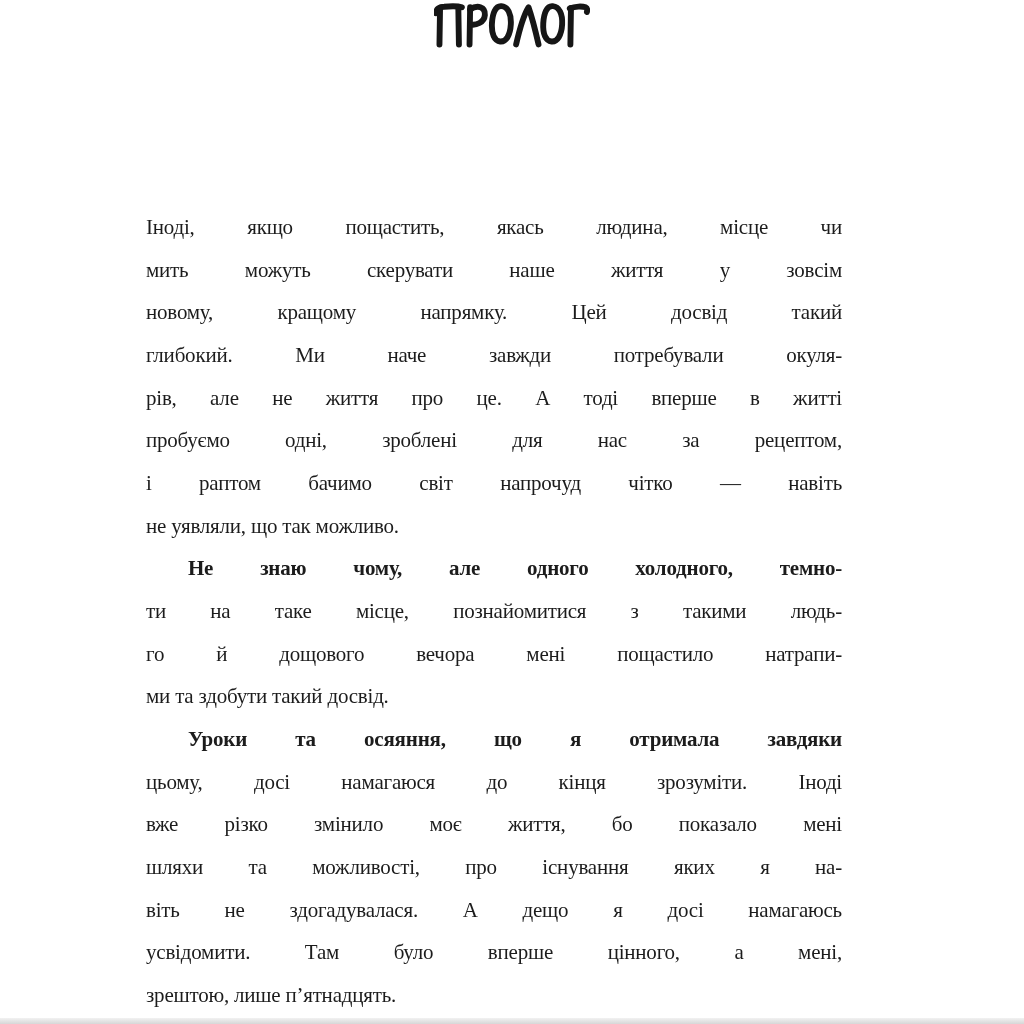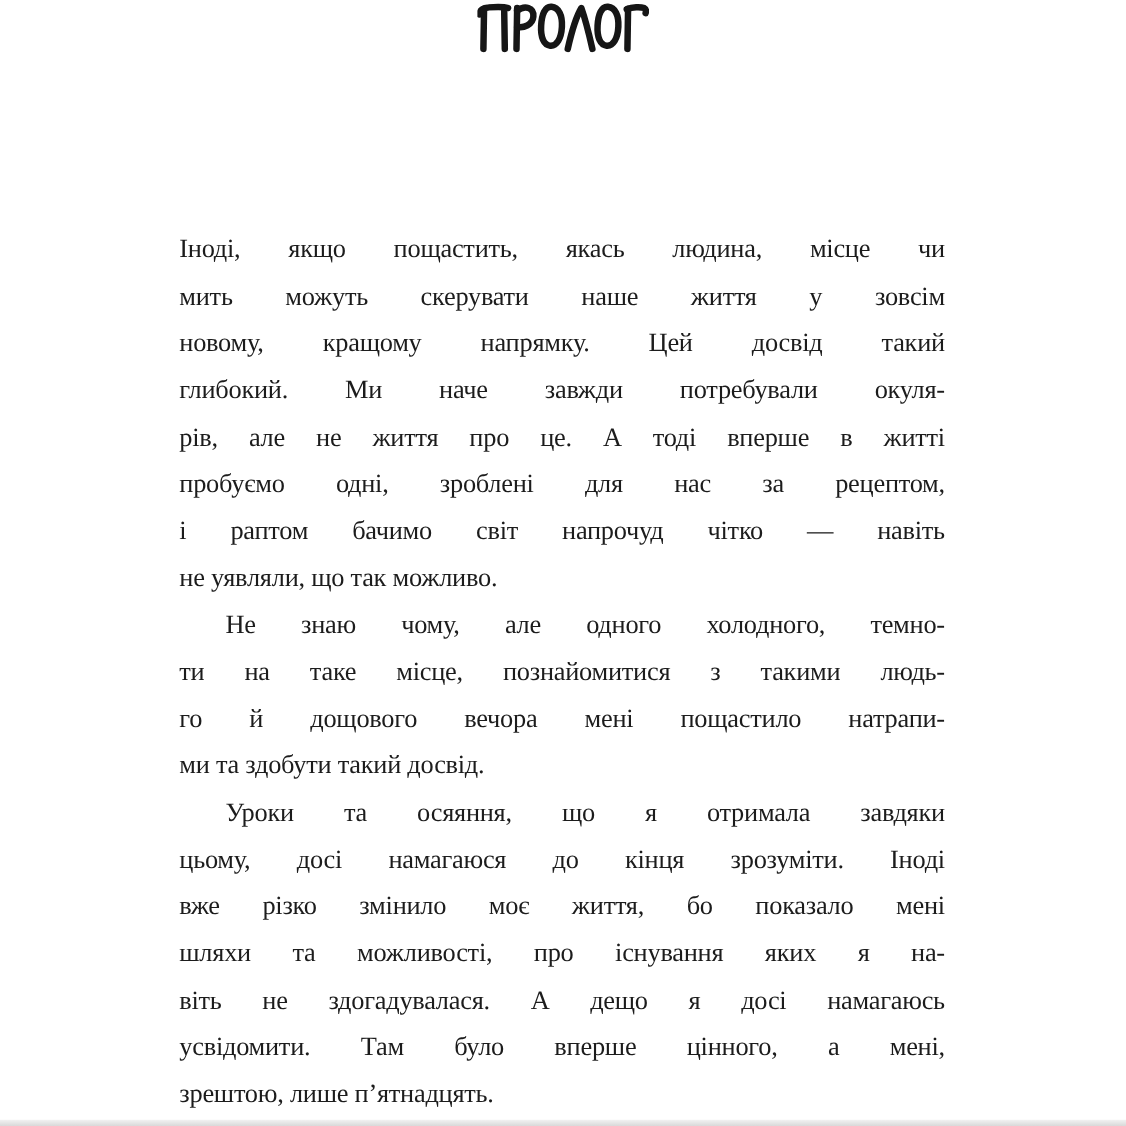--- a/index.html
+++ b/index.html
@@ -28,38 +28,38 @@
   }
   .sr-only {
     position: absolute;
     width: 1px; height: 1px;
     overflow: hidden;
     clip: rect(0 0 0 0);
     white-space: nowrap;
   }
   .body-text {
     position: absolute;
-    left: 163px; top: 206px;
+    left: 146px; top: 206px;
     width: 696px;
-    font-size: 24px;
+    font-size: 21px;
     letter-spacing: -0.01em;
     color: var(--text, #1c1c1c);
   }
   .paragraph { margin: 0; }
   .line {
     line-height: 42.65px;
     text-align: justify;
     text-align-last: justify;
     -moz-text-align-last: justify;
   }
   .line.last {
     text-align-last: left;
     -moz-text-align-last: left;
   }
-  .line.indent { padding-left: 42px; }
+  .line.indent { padding-left: 42px; font-weight: bold; }
   .bottom-bar {
     position: absolute;
     left: 0; right: 0; bottom: 0;
     height: 6px;
     background: linear-gradient(to bottom, var(--page_edge_light, #f2f2f2), var(--bottom_bar, #d7d7d7));
   }
 </style>
 </head>
 <body>
 

